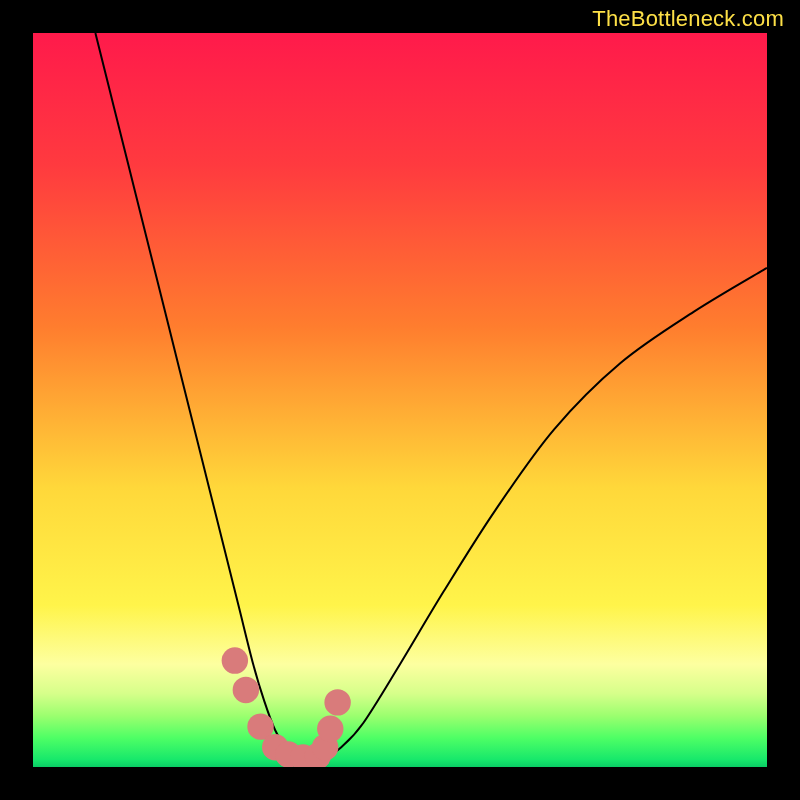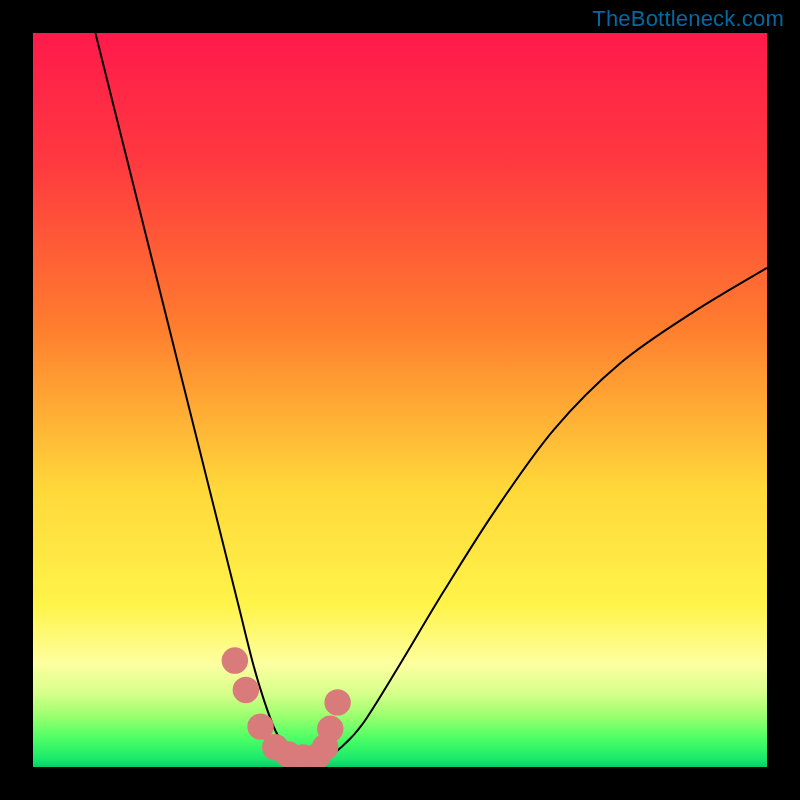--- a/index.html
+++ b/index.html
@@ -34,21 +34,21 @@
   svg.curve {
     position: absolute;
     inset: 0;
     width: 734px;
     height: 734px;
   }
   .watermark {
     position: absolute;
     top: 6px;
     right: 16px;
-    color: #0369a1;
+    color: #fde047;
     font-size: 22px;
     letter-spacing: 0.2px;
     font-weight: 500;
   }
 </style>
 </head>
 <body>
 
 <div class="frame">
 

